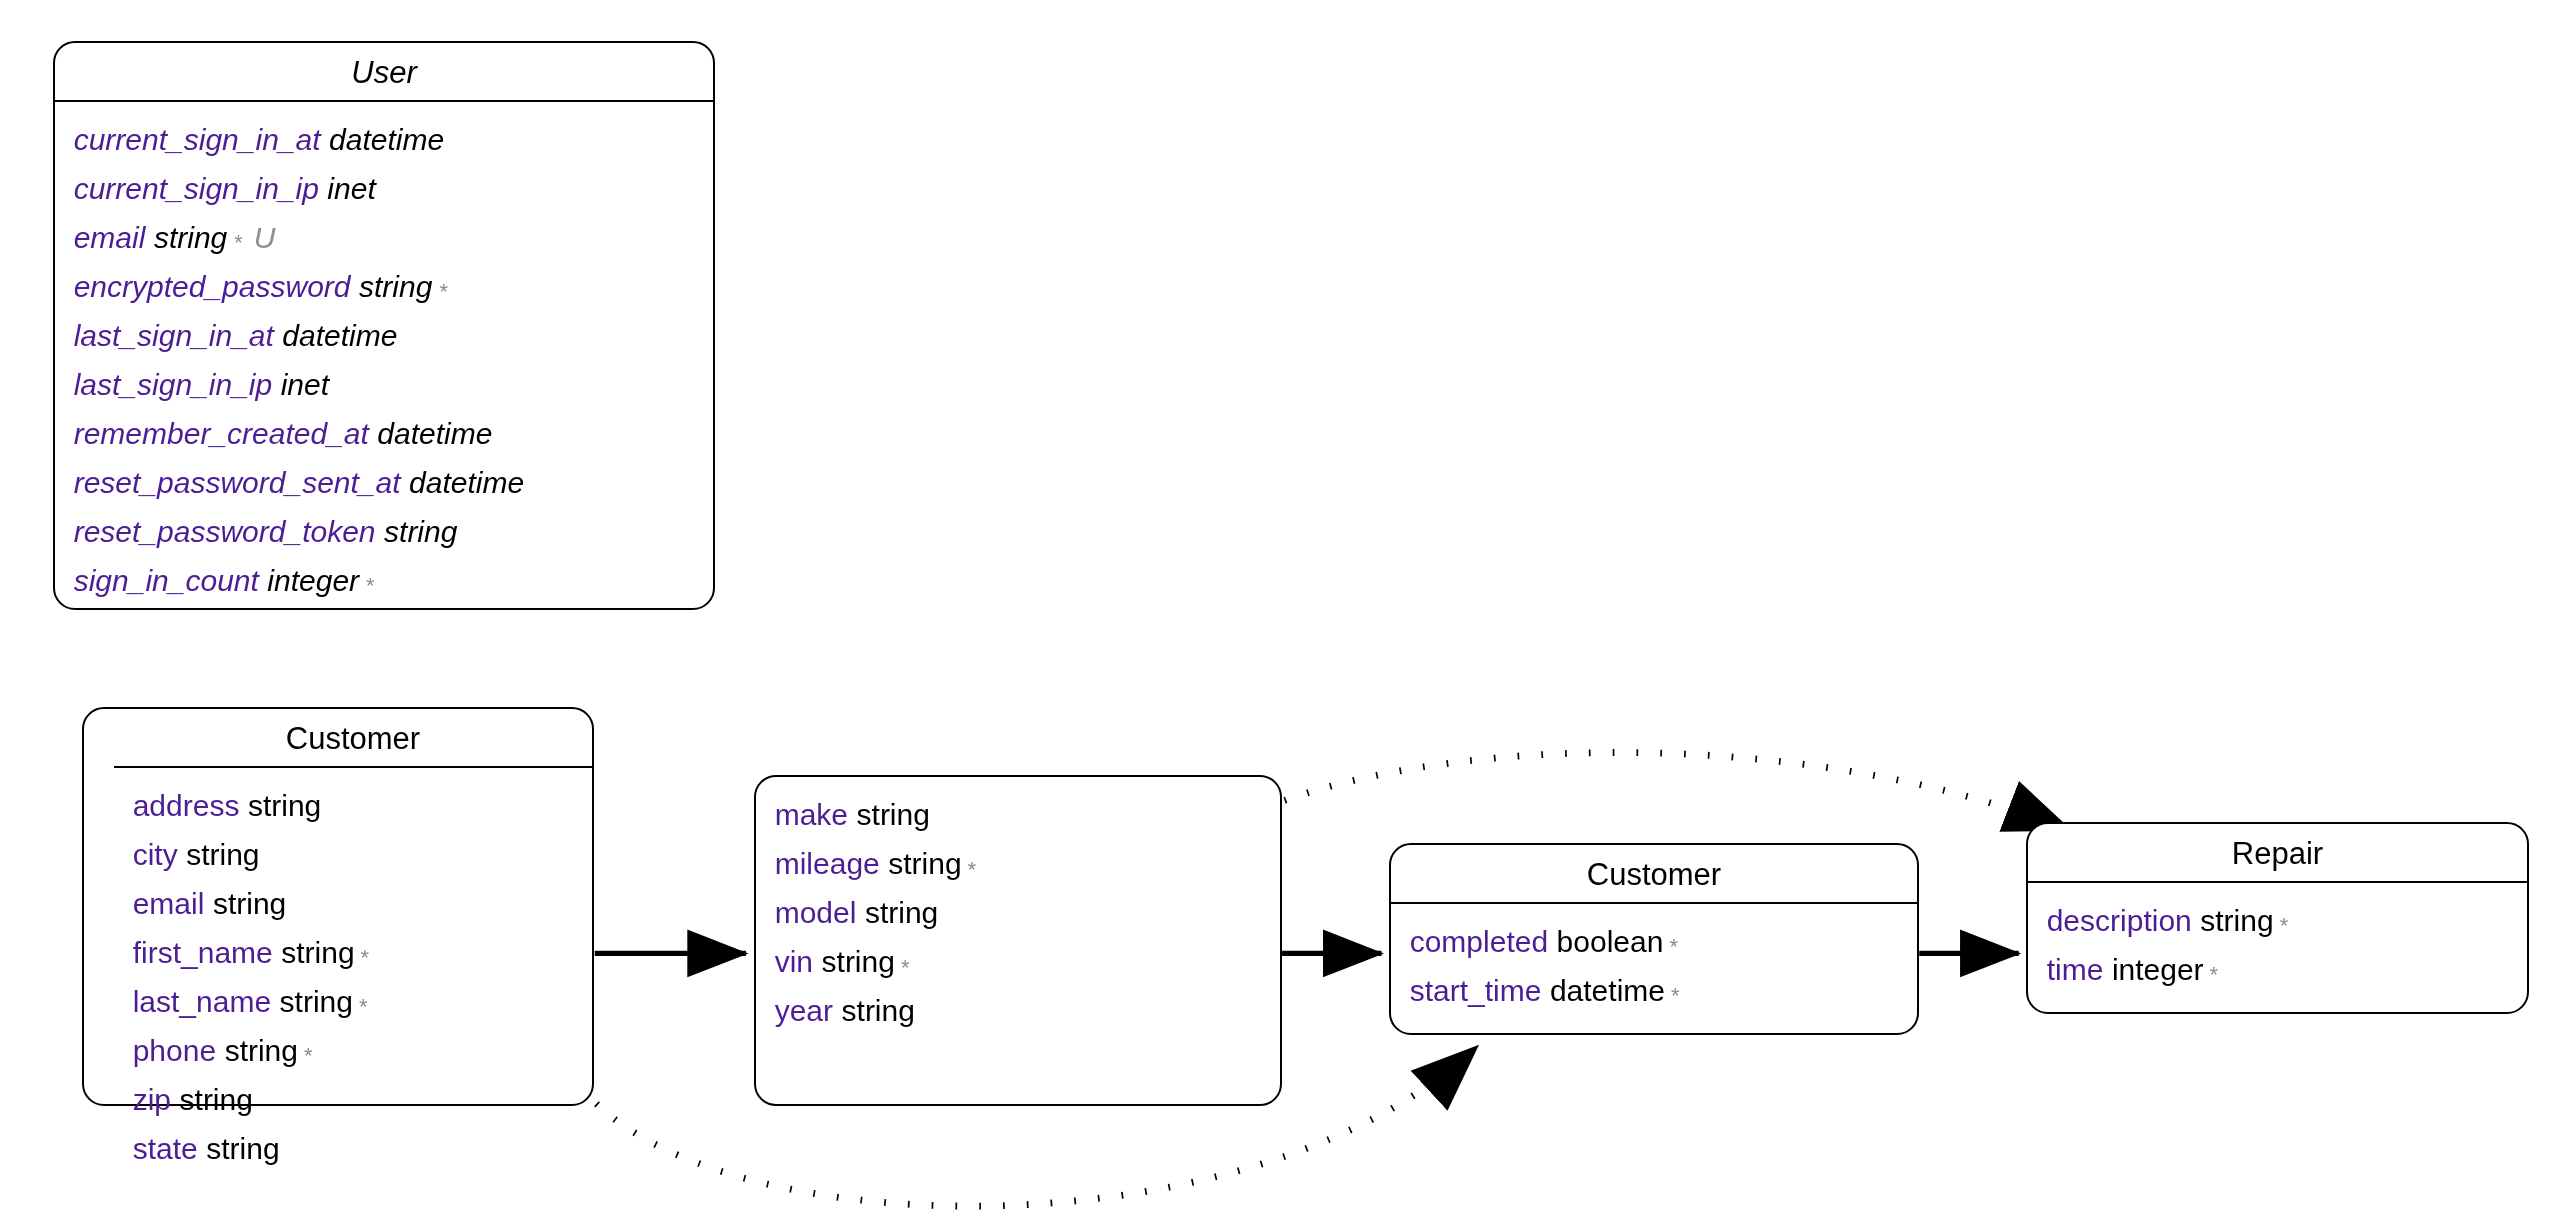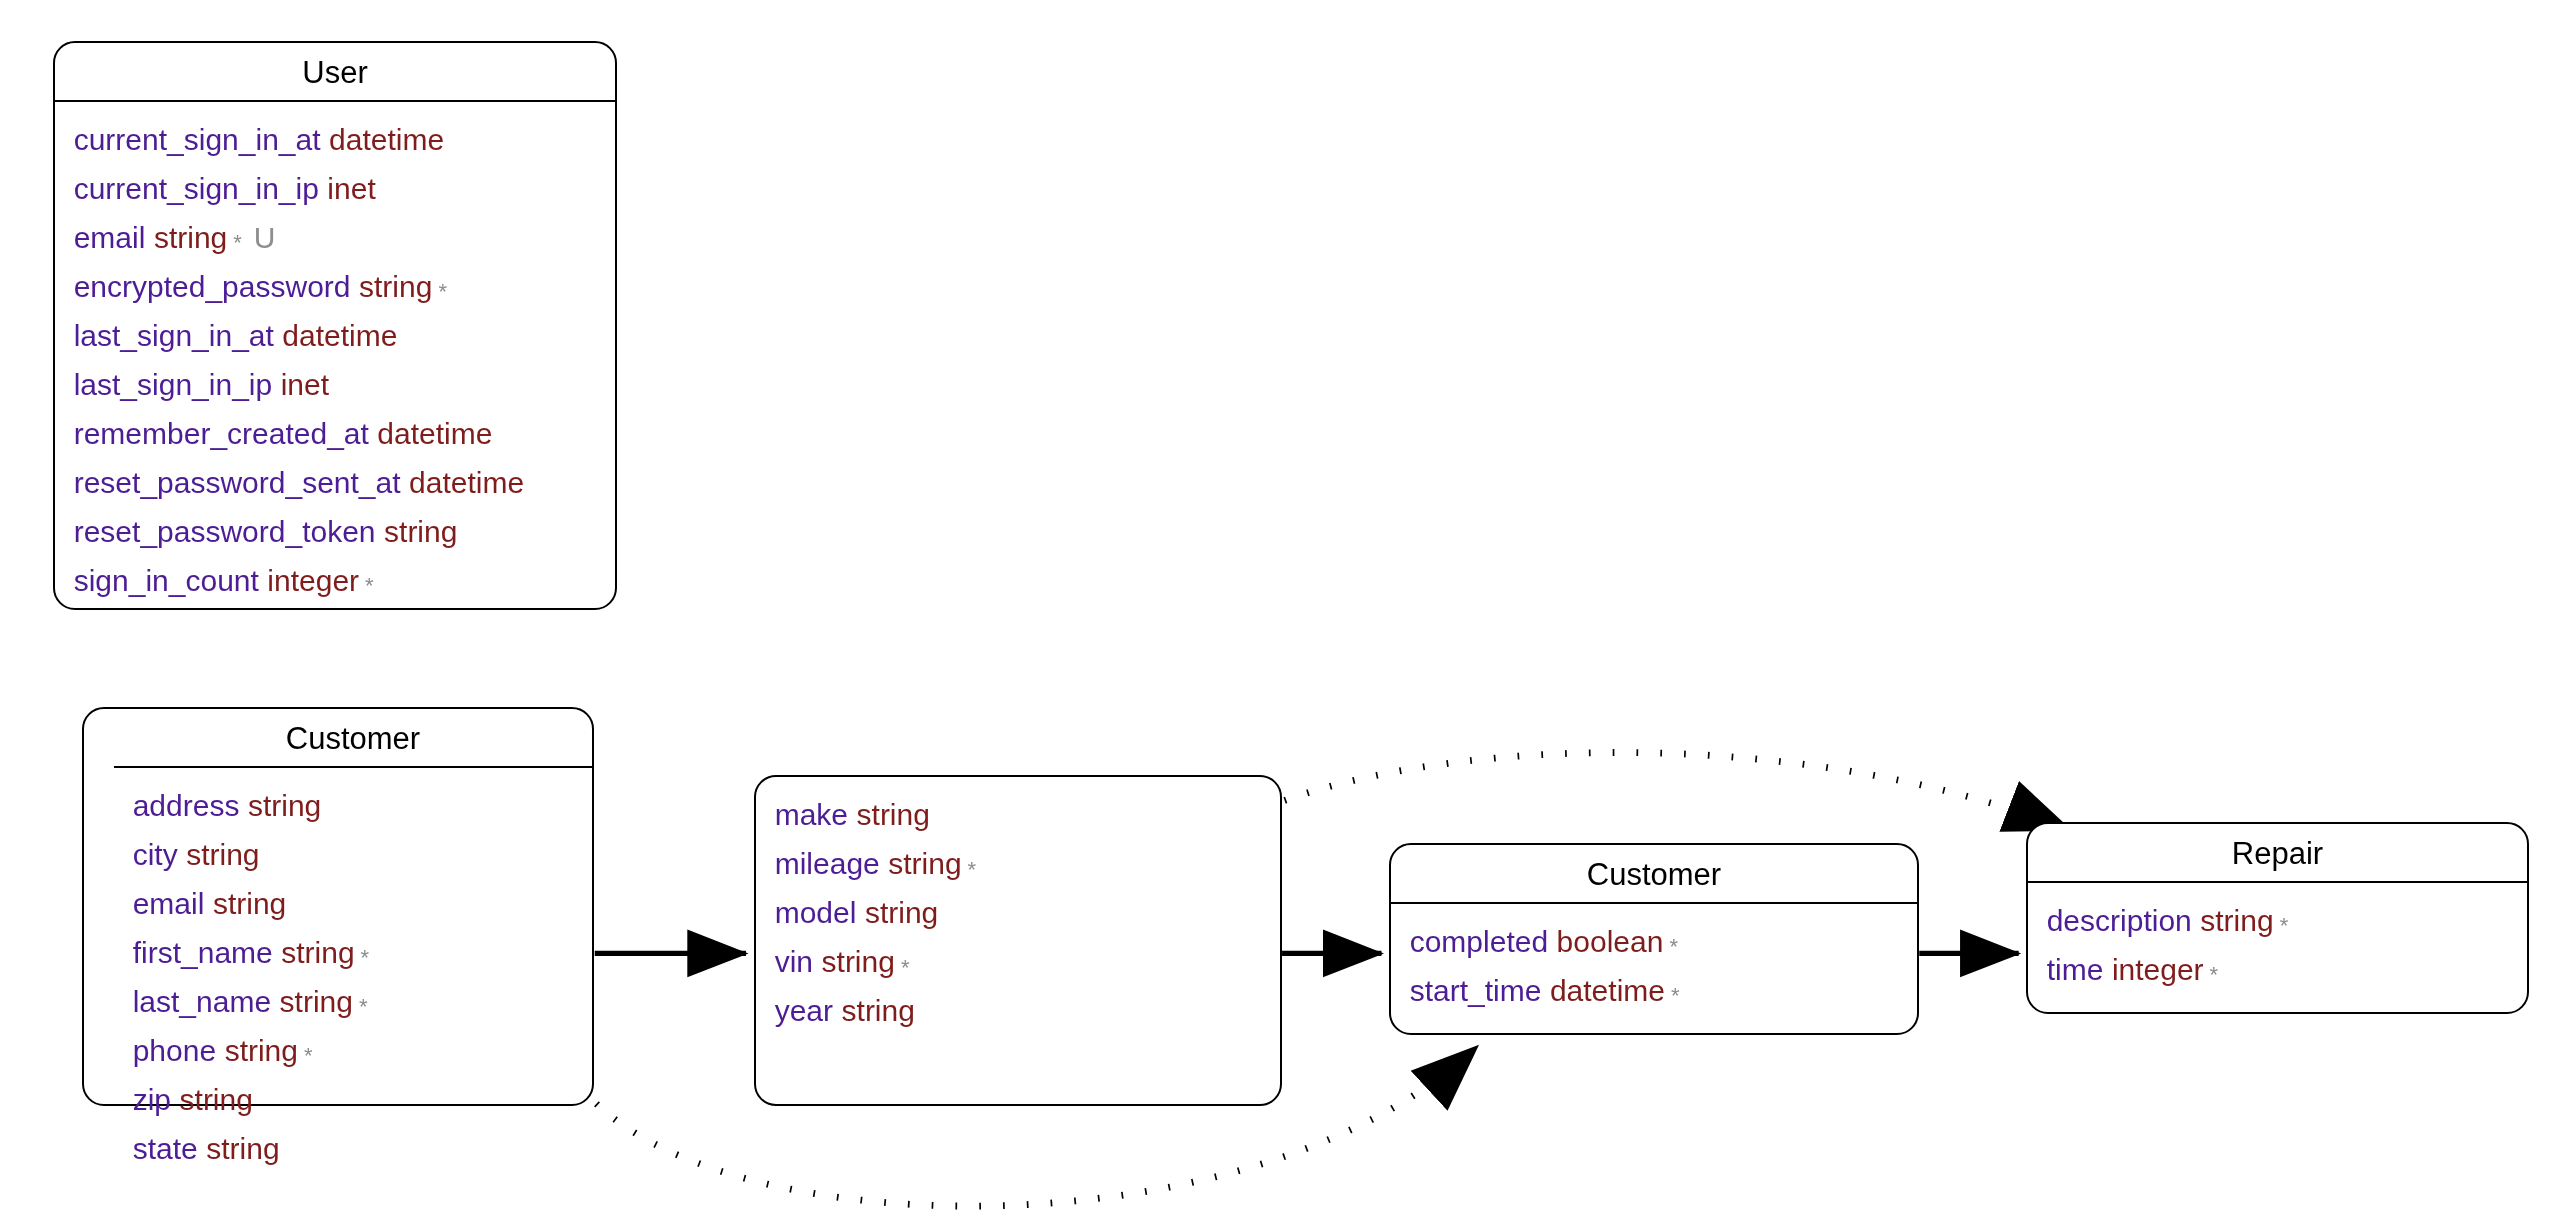--- a/index.html
+++ b/index.html
@@ -47,21 +47,21 @@
   }
   .field-row {
     font-size: 30px;
     line-height: 46px;
     color: #000000;
     white-space: nowrap;
     padding-left: 18.7px;
   }
   .fname { color: #4c1d95; }
   .ftype {
-    color: #7f1d1d;
+    color: #000000;
     margin-left: 8.5px;
   }
   .fflag {
     color: #8c8c8c;
     font-size: 22px;
     margin-left: 6px;
     position: relative;
     top: 2.5px;
   }
   .fkey {
@@ -112,21 +112,21 @@
 
     <line class="edge-solid" x1="1509" y1="1122" x2="1626" y2="1122" marker-end="url(#arrowSolid)"></line>
 
     <line class="edge-solid" x1="2259" y1="1122" x2="2376" y2="1122" marker-end="url(#arrowSolid)"></line>
 
     <path class="edge-dotted" d="M 1512,942 C 1740,862 2140,862 2432,975" marker-end="url(#arrowDotted)"></path>
 
     <path class="edge-dotted" d="M 702,1299 C 880,1468 1480,1470 1735,1235" marker-end="url(#arrowDotted)"></path>
   </svg>
 
-  <div class="entity" style="left:53px; top:41px; width:564px; height:569px;">
+  <div class="entity" style="left:53px; top:41px; width:662px; height:569px;font-style:italic;">
     <div class="entity-title">User</div>
     <div class="entity-fields">
       <div class="field-row">
         <span class="fname">current_sign_in_at</span><span class="ftype">datetime</span><span class="fflag"></span><span class="fkey"></span>
       </div>
       <div class="field-row">
         <span class="fname">current_sign_in_ip</span><span class="ftype">inet</span><span class="fflag"></span><span class="fkey"></span>
       </div>
       <div class="field-row">
         <span class="fname">email</span><span class="ftype">string</span><span class="fflag">*</span><span class="fkey">U</span>

